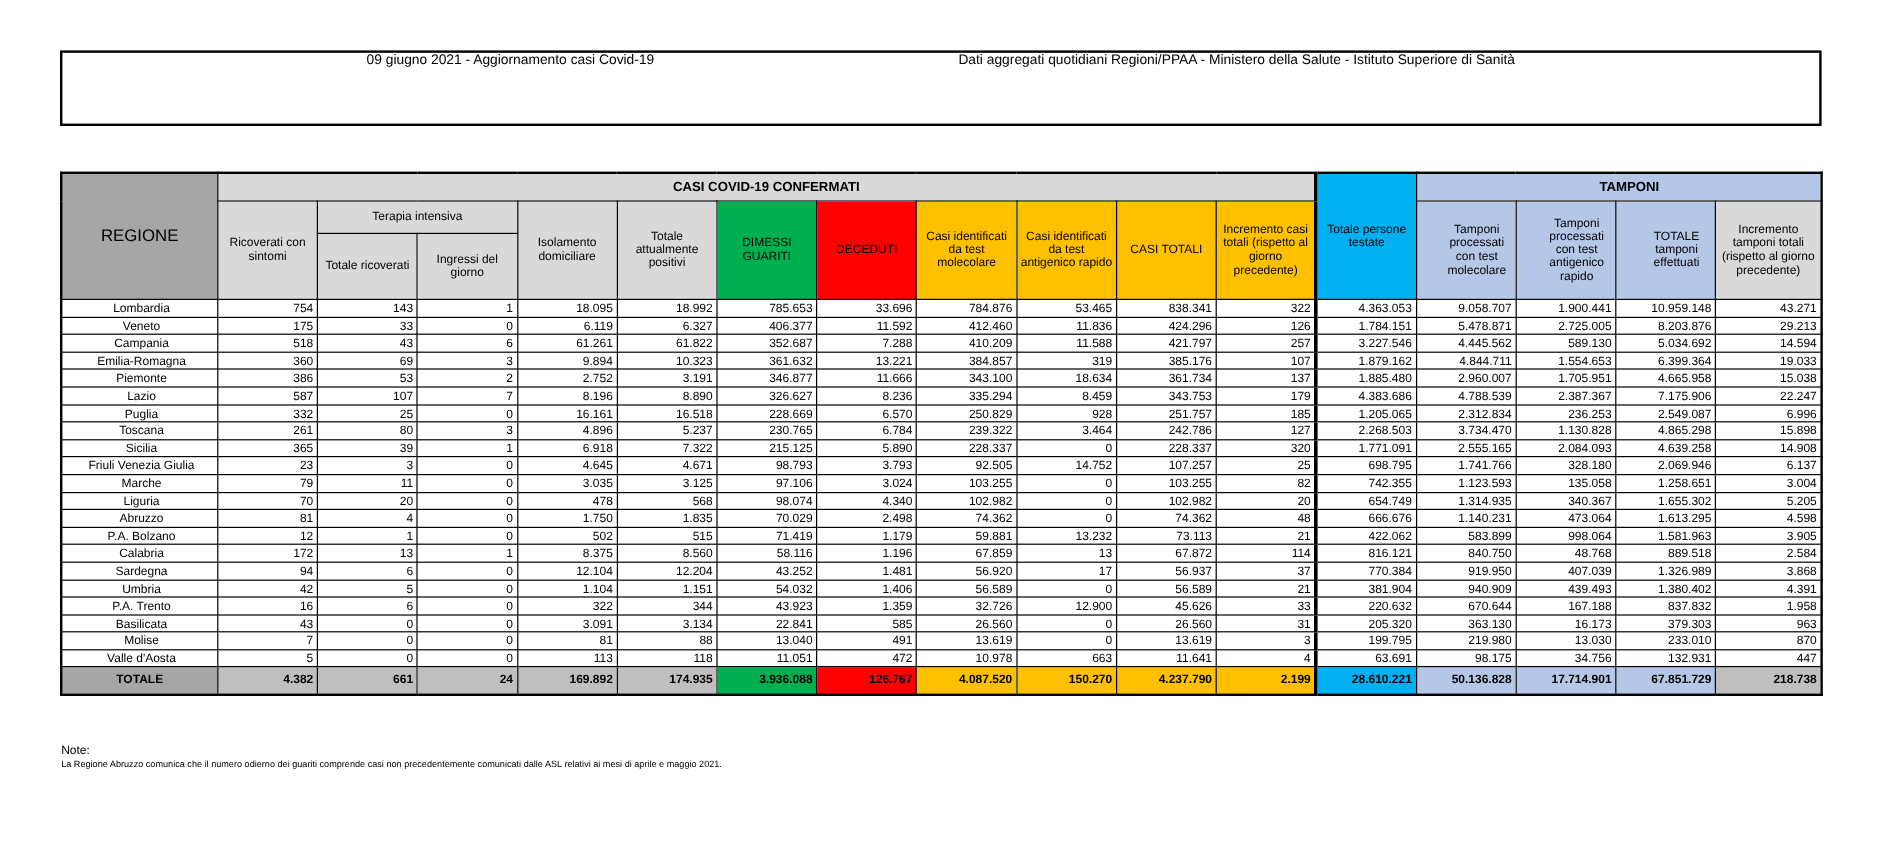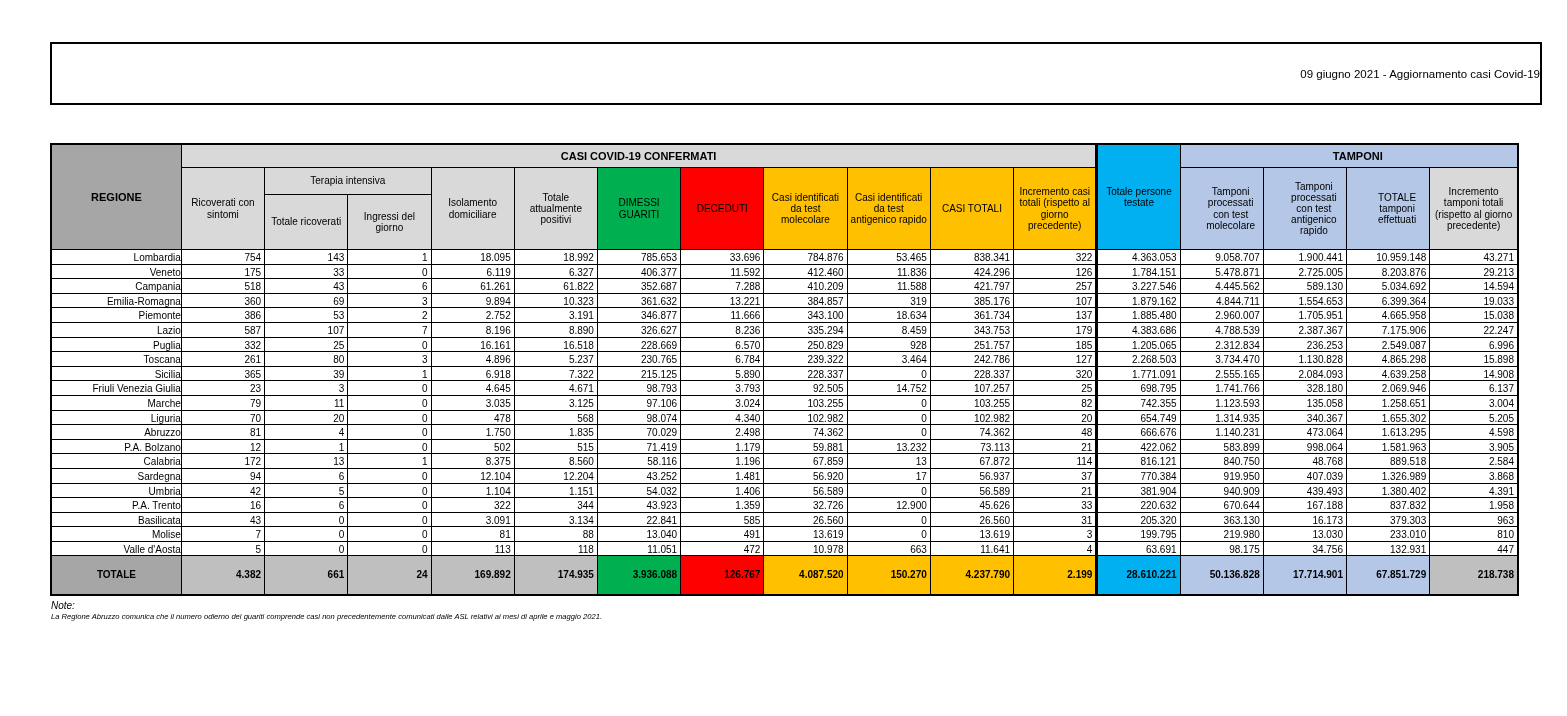--- a/index.html
+++ b/index.html
@@ -3,59 +3,60 @@
 <meta charset="utf-8">
 <style>
   html,body{margin:0;padding:0;background:#fff;}
   body{
     width:1567px;height:716px;position:relative;overflow:hidden;
     font-family:"Liberation Sans","DejaVu Sans",sans-serif;color:#000;
   }
   .title-box{
     position:absolute;left:50px;top:42px;width:1464px;height:59px;
     border:2px solid #000;background:#fff;
-    display:flex;flex-direction:column;justify-content:space-evenly;
-    text-align:right;font-size:11.5px;padding-left:24px;
+    display:flex;flex-direction:row;justify-content:space-evenly;
+    text-align:left;font-size:11.5px;
   }
   .report-table-wrap{position:absolute;left:50px;top:143px;}
   table{
     border-collapse:collapse;table-layout:fixed;width:1469px;
     font-size:10px;
   }
   th,td{border:1px solid #000;overflow:hidden;padding:0;}
   table{border:2px solid #000;}
   thead th{font-weight:normal;text-align:center;vertical-align:middle;line-height:1.12;padding:1px 2px;}
   .band{font-weight:bold;font-size:11px;height:20px;background:var(--gray-light);}
-  .hdr-regione{font-weight:bold;font-size:11px;background:var(--gray-dark);}
+  .hdr-regione{font-weight:normal;font-size:14px;background:var(--gray-dark);}
   .hdr-plain{background:var(--gray-light);}
   .hdr-terapia{height:24px;background:var(--gray-light);}
   .hdr-sub{height:52px;background:var(--gray-light);}
   .bg-green{background:var(--green);}
   .bg-red{background:var(--red);}
   .bg-amber{background:var(--amber);}
   .bg-cyan{background:var(--cyan);}
   .bg-blue{background:var(--blue);padding-left:20px;}
   .bg-gray-mid{background:var(--gray-mid);}
   tbody tr{height:14.6px;}
   tbody td{vertical-align:bottom;line-height:1.05;background:#fff;}
-  td.region{text-align:right;padding-left:3px;}
+  td.region{text-align:center;padding-left:3px;}
   td.num{text-align:right;padding-right:3px;}
   .sep-right{border-right-width:3px;margin-top:44px;}
-  tr.totals{height:39px;font-weight:bold;}
+  tr.totals{height:23px;font-weight:bold;}
   tr.totals td{vertical-align:middle;}
   tr.totals td.label{text-align:center;background:var(--gray-dark);}
-  .notes{position:absolute;left:51px;top:600px;width:1460px;font-style:italic;}
+  .notes{position:absolute;left:51px;top:620px;width:1460px;}
   .notes .note-label{font-size:10px;}
   .notes .note-lines{margin-top:1px;font-size:7.6px;line-height:9.6px;}
 </style>
 </head>
 <body>
 
 <div class="title-box">
   <div>09 giugno 2021 - Aggiornamento casi Covid-19</div>
+  <div>Dati aggregati quotidiani Regioni/PPAA - Ministero della Salute - Istituto Superiore di Sanità</div>
 </div>
 
 <div class="report-table-wrap">
   <table>
     <colgroup>
       <col style="width:130px">
       <col span="15" style="width:83px">
       <col style="width:88px">
     </colgroup>
     <thead>
@@ -458,21 +459,21 @@
           <td class="num">13.040</td>
           <td class="num">491</td>
           <td class="num">13.619</td>
           <td class="num">0</td>
           <td class="num">13.619</td>
           <td class="num sep-right">3</td>
           <td class="num">199.795</td>
           <td class="num">219.980</td>
           <td class="num">13.030</td>
           <td class="num">233.010</td>
-          <td class="num">810</td>
+          <td class="num">870</td>
         </tr>
         <tr>
           <td class="region">Valle d'Aosta</td>
           <td class="num">5</td>
           <td class="num">0</td>
           <td class="num">0</td>
           <td class="num">113</td>
           <td class="num">118</td>
           <td class="num">11.051</td>
           <td class="num">472</td>

